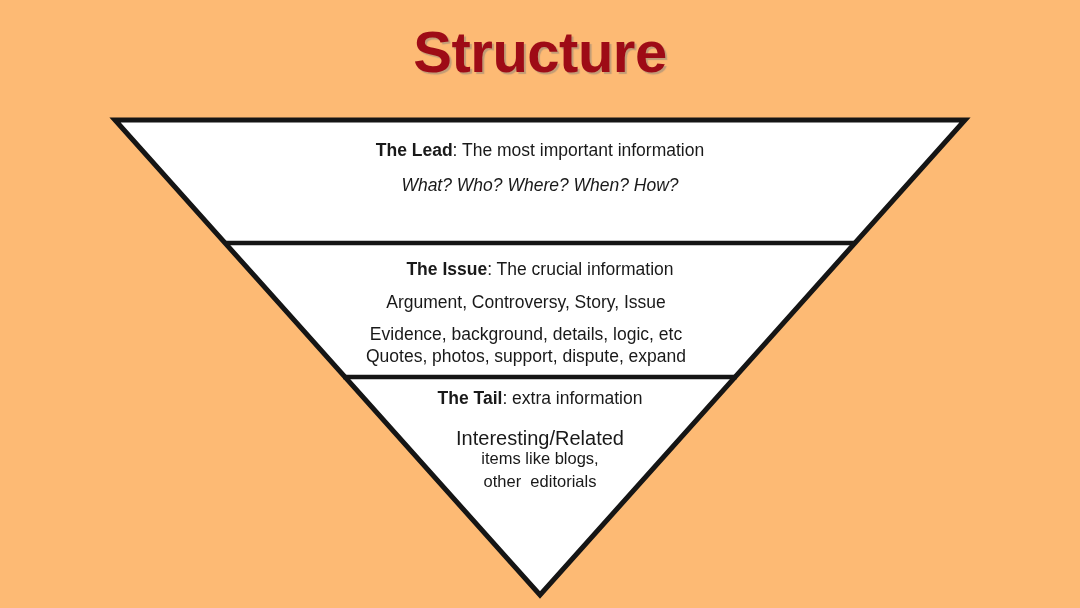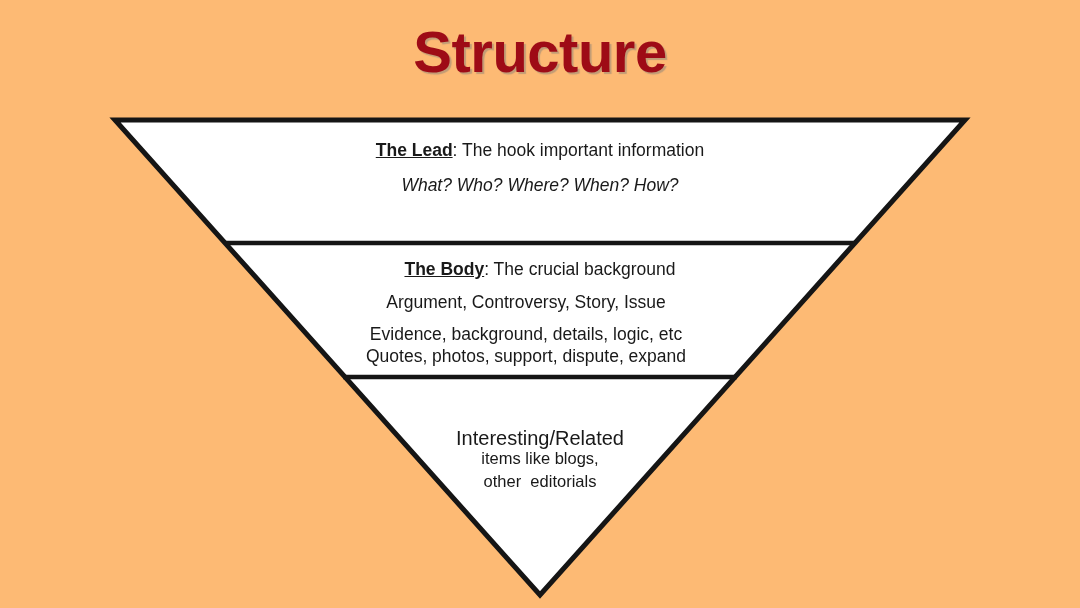--- a/index.html
+++ b/index.html
@@ -61,43 +61,44 @@
   .body-head   { top: 261px; font-size: 17.5px; }
   .body-l2     { top: 294px; font-size: 17.5px; left: -14px; }
   .body-l3     { top: 326px; font-size: 17.5px; left: -14px; }
   .body-l4     { top: 348px; font-size: 17.5px; left: -14px; }
 
   .tail-head   { top: 390px; font-size: 17.5px; }
   .tail-l2     { top: 428px; font-size: 20px; }
   .tail-l3     { top: 450px; font-size: 16.5px; }
   .tail-l4     { top: 473px; font-size: 16.5px; }
 
-  .bold { font-weight: bold; text-decoration: underline; }
+  .bold { font-weight: bold; }
 </style>
 </head>
 <body>
 
 <div id="canvas">
 
   <div id="title">Structure</div>
 
   <svg id="pyramid-svg" viewBox="0 0 1080 608" xmlns="http://www.w3.org/2000/svg">
     <polygon points="115,120 965,120 540,595" fill="#ffffff" stroke="#151515" stroke-width="5" stroke-linejoin="miter"></polygon>
     <line x1="226" y1="243" x2="855" y2="243" stroke="#151515" stroke-width="4.5"></line>
     <line x1="343" y1="377" x2="737" y2="377" stroke="#151515" stroke-width="4.5"></line>
   </svg>
 
   <div class="text-layer">
 
-    <div class="line lead-head"><span class="bold">The Lead</span><span>: The hook important information</span></div>
+    <div class="line lead-head"><span class="bold">The Lead</span><span>: The most important information</span></div>
     <div class="line lead-l2">What? Who? Where? When? How?</div>
 
-    <div class="line body-head"><span class="bold">The Body</span><span>: The crucial background</span></div>
+    <div class="line body-head"><span class="bold">The Issue</span><span>: The crucial information</span></div>
     <div class="line body-l2">Argument, Controversy, Story, Issue</div>
     <div class="line body-l3">Evidence, background, details, logic, etc</div>
     <div class="line body-l4">Quotes, photos, support, dispute, expand</div>
 
+    <div class="line tail-head"><span class="bold">The Tail</span><span>: extra information</span></div>
     <div class="line tail-l2">Interesting/Related</div>
     <div class="line tail-l4">other  editorials</div>
     <div class="line tail-l3">items like blogs,</div>
 
   </div>
 </div>
 
 </body></html>

